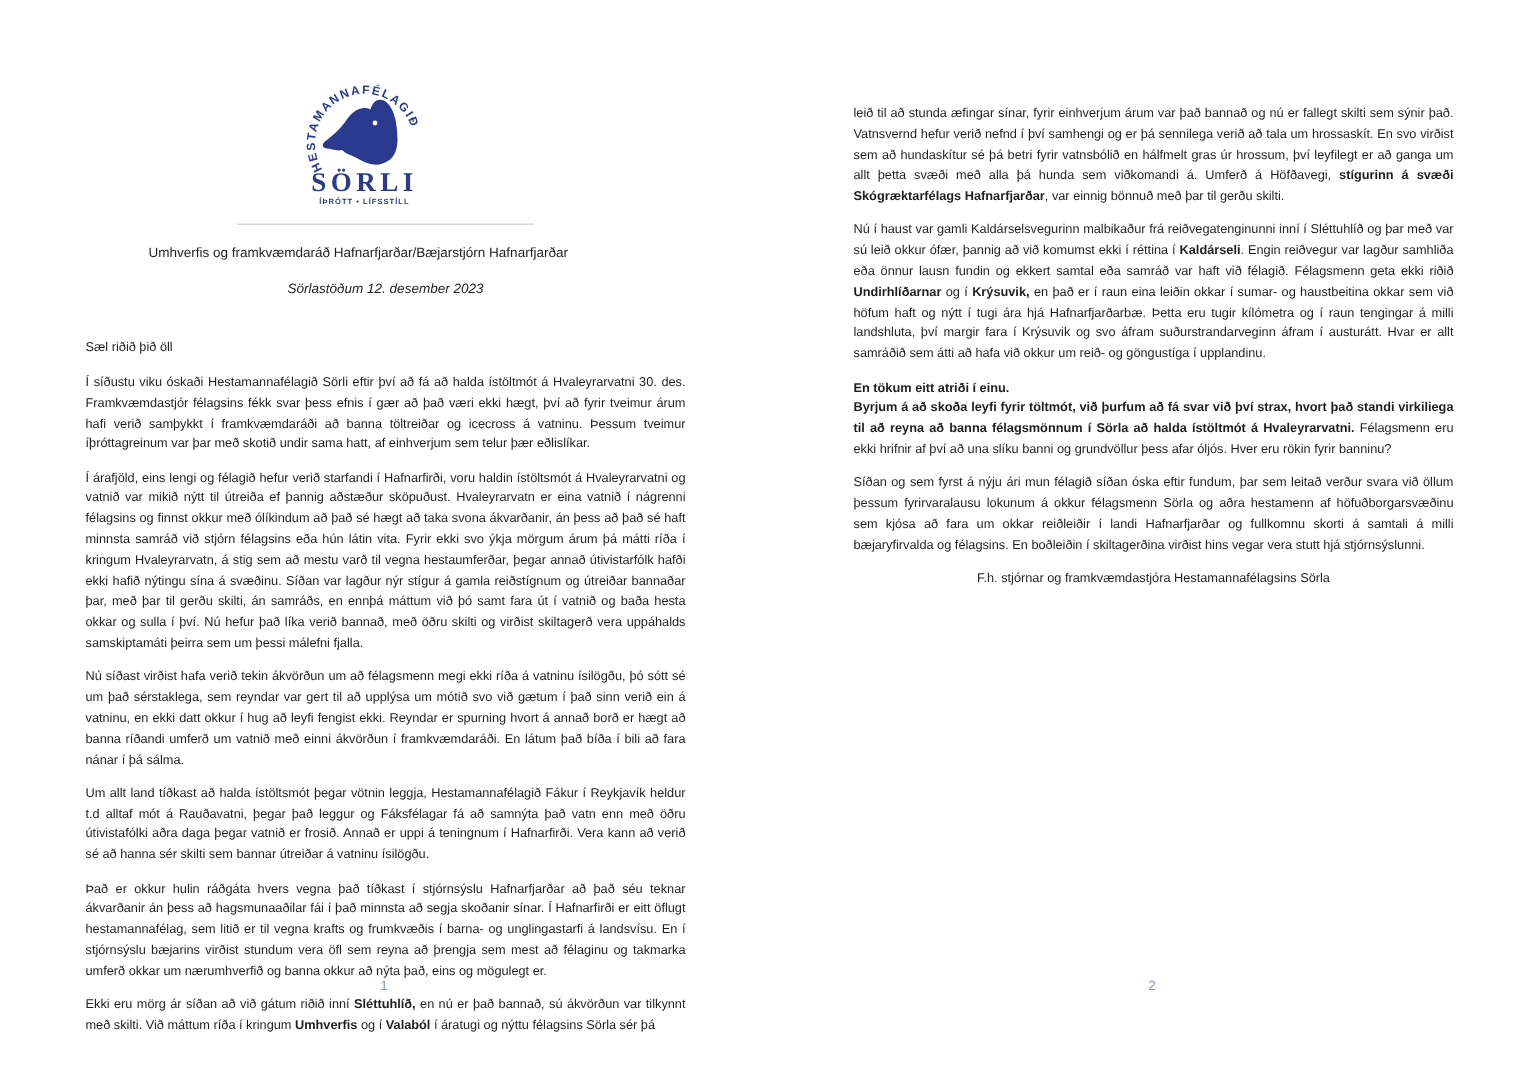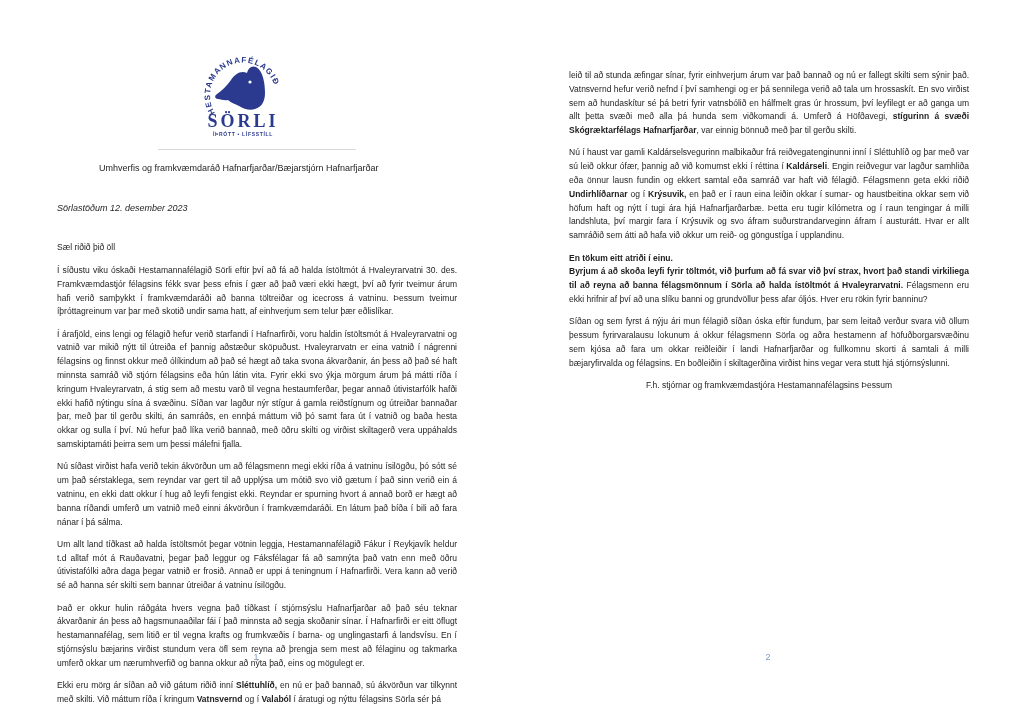--- a/index.html
+++ b/index.html
@@ -6,21 +6,21 @@
   #stage{position:relative;width:1024px;height:724px;background:#ffffff;overflow:hidden;
          font-family:"Liberation Sans",sans-serif;color:#1e1e1e;}
   .page{position:absolute;top:0;width:512px;height:704px;overflow:hidden;}
   #page1{left:0;}
   #page2{left:512px;}
   .content{position:absolute;left:57px;width:400px;top:0;}
   
   .logo-wrap{margin-top:55px;text-align:center;position:relative;left:-14px;height:84px;}
   .divider{height:1px;background:#d9d9d9;width:198px;margin:10px auto 0 auto;}
   .recipient{margin-top:13px;font-size:9px;padding-left:42px;}
-  .dateline{margin-top:30px;font-size:9px;font-style:italic;text-align:left;}
+  .dateline{margin-top:14px;font-size:9px;font-style:italic;text-align:center;}
   .greeting{margin-top:29px;font-size:8.5px;}
   
   .body{margin-top:12px;}
   p.para{margin:0 0 8.5px 0;font-size:8.5px;line-height:13.8px;text-align:justify;
          text-justify:inter-word;}
   p.para.center{text-align:center;}
   p.para span.b{font-weight:bold;}
   p.para[data-role="closing"]{margin-top:16px;margin-bottom:6px;}
   p.para[data-role="signoff"]{margin-bottom:0;}
   
@@ -62,36 +62,36 @@
       <div class="dateline">Sörlastöðum 12. desember 2023</div>
 
       <div class="greeting">Sæl riðið þið öll</div>
 
       <div class="body" id="page1-body">
           <p class="para"><span>Í síðustu viku óskaði Hestamannafélagið Sörli eftir því að fá að halda ístöltmót á Hvaleyrarvatni 30. des. Framkvæmdastjór félagsins fékk svar þess efnis í gær að það væri ekki hægt, því að fyrir tveimur árum hafi verið samþykkt í framkvæmdaráði að banna töltreiðar og icecross á vatninu. Þessum tveimur íþróttagreinum var þar með skotið undir sama hatt, af einhverjum sem telur þær eðlislíkar.</span></p>
           <p class="para"><span>Í árafjöld, eins lengi og félagið hefur verið starfandi í Hafnarfirði, voru haldin ístöltsmót á Hvaleyrarvatni og vatnið var mikið nýtt til útreiða ef þannig aðstæður sköpuðust. Hvaleyrarvatn er eina vatnið í nágrenni félagsins og finnst okkur með ólíkindum að það sé hægt að taka svona ákvarðanir, án þess að það sé haft minnsta samráð við stjórn félagsins eða hún látin vita. Fyrir ekki svo ýkja mörgum árum þá mátti ríða í kringum Hvaleyrarvatn, á stig sem að mestu varð til vegna hestaumferðar, þegar annað útivistarfólk hafði ekki hafið nýtingu sína á svæðinu.  Síðan var lagður nýr stígur á gamla reiðstígnum og útreiðar bannaðar þar, með þar til gerðu skilti, án samráðs, en ennþá máttum við þó samt fara út í vatnið og baða hesta okkar og sulla í því. Nú hefur það líka verið bannað, með öðru skilti og virðist skiltagerð vera uppáhalds samskiptamáti þeirra sem um þessi málefni fjalla.</span></p>
           <p class="para"><span>Nú síðast virðist hafa verið tekin ákvörðun um að félagsmenn megi ekki ríða á vatninu ísilögðu, þó sótt sé um það sérstaklega, sem reyndar var gert til að upplýsa um mótið svo við gætum í það sinn verið ein á vatninu, en ekki datt okkur í hug að leyfi fengist ekki. Reyndar er spurning hvort á annað borð er hægt að banna ríðandi umferð um vatnið með einni ákvörðun í framkvæmdaráði. En látum það bíða í bili að fara nánar í þá sálma.</span></p>
           <p class="para"><span>Um allt land tíðkast að halda ístöltsmót þegar vötnin leggja, Hestamannafélagið Fákur í Reykjavík heldur t.d alltaf mót á Rauðavatni, þegar það leggur og Fáksfélagar fá að samnýta það vatn enn með öðru útivistafólki aðra daga þegar vatnið er frosið. Annað er uppi á teningnum í Hafnarfirði. Vera kann að verið sé að hanna sér skilti sem bannar útreiðar á vatninu ísilögðu.</span></p>
           <p class="para"><span>Það er okkur hulin ráðgáta hvers vegna það tíðkast í stjórnsýslu Hafnarfjarðar að það séu teknar ákvarðanir án þess að hagsmunaaðilar fái í það minnsta að segja skoðanir sínar. Í Hafnarfirði er eitt öflugt hestamannafélag, sem litið er til vegna krafts og frumkvæðis í barna- og unglingastarfi á landsvísu. En í stjórnsýslu bæjarins virðist stundum vera öfl sem reyna að þrengja sem mest að félaginu og takmarka umferð okkar um nærumhverfið og banna okkur að nýta það, eins og mögulegt er.</span></p>
-          <p class="para"><span>Ekki eru mörg ár síðan að við gátum riðið inní </span><span class="b">Sléttuhlíð,</span><span> en nú er það bannað, sú ákvörðun var tilkynnt með skilti. Við máttum ríða í kringum </span><span class="b">Vatnsvernd</span><span> og í </span><span class="b">Valaból</span><span> í áratugi og nýttu félagsins Sörla sér þá</span></p>
+          <p class="para"><span>Ekki eru mörg ár síðan að við gátum riðið inní </span><span class="b">Sléttuhlíð,</span><span> en nú er það bannað, sú ákvörðun var tilkynnt með skilti. Við máttum ríða í kringum </span><span class="b">Umhverfis</span><span> og í </span><span class="b">Valaból</span><span> í áratugi og nýttu félagsins Sörla sér þá</span></p>
         </div>
     </div>
 
     <div class="page-number">1</div>
   </section>
 
   <section class="page" id="page2">
     <div class="content page2-content" style="padding-top:57px;">
 
       <div class="body" id="page2-body">
           <p class="para"><span>leið til að stunda æfingar sínar, fyrir einhverjum árum var það bannað og nú er fallegt skilti sem sýnir það. Vatnsvernd hefur verið nefnd í því samhengi og er þá sennilega verið að tala um hrossaskít. En svo virðist sem að hundaskítur sé þá betri fyrir vatnsbólið en hálfmelt gras úr hrossum, því leyfilegt er að ganga um allt þetta svæði með alla þá hunda sem viðkomandi á. Umferð á Höfðavegi, </span><span class="b">stígurinn á svæði Skógræktarfélags Hafnarfjarðar</span><span>, var einnig bönnuð með þar til gerðu skilti.</span></p>
           <p class="para"><span>Nú í haust var gamli Kaldárselsvegurinn malbikaður frá reiðvegatenginunni inní í Sléttuhlíð og þar með var sú leið okkur ófær, þannig að við komumst ekki í réttina í </span><span class="b">Kaldárseli</span><span>. Engin reiðvegur var lagður samhliða eða önnur lausn fundin og ekkert samtal eða samráð var haft við félagið. Félagsmenn geta ekki riðið </span><span class="b">Undirhlíðarnar</span><span> og í </span><span class="b">Krýsuvik,</span><span> en það er í raun eina leiðin okkar í sumar- og haustbeitina okkar sem við höfum haft og nýtt í tugi ára hjá Hafnarfjarðarbæ. Þetta eru tugir kílómetra og í raun tengingar á milli landshluta, því margir fara í Krýsuvik og svo áfram suðurstrandarveginn áfram í austurátt. Hvar er allt samráðið sem átti að hafa við okkur um reið- og göngustíga í upplandinu.</span></p>
           <p class="para"><span class="b">En tökum eitt atriði í einu.</span><br><span class="b">Byrjum á að skoða leyfi fyrir töltmót, við þurfum að fá svar við því  strax, hvort það standi virkiliega til að reyna að banna félagsmönnum í Sörla að halda ístöltmót á Hvaleyrarvatni.</span><span> Félagsmenn eru ekki hrifnir af því að una slíku banni og grundvöllur þess afar óljós. Hver eru rökin fyrir banninu?</span></p>
           <p class="para"><span>Síðan og sem fyrst á nýju ári mun félagið síðan óska eftir fundum, þar sem leitað verður svara við öllum þessum fyrirvaralausu lokunum á okkur félagsmenn Sörla og aðra hestamenn af höfuðborgarsvæðinu sem kjósa að fara um okkar reiðleiðir í landi Hafnarfjarðar og fullkomnu skorti á samtali á milli bæjaryfirvalda og félagsins. En boðleiðin í skiltagerðina virðist hins vegar vera stutt hjá stjórnsýslunni.</span></p>
-          <p class="para center" data-role="signoff"><span>F.h. stjórnar og framkvæmdastjóra Hestamannafélagsins Þessum</span></p>
+          <p class="para center" data-role="signoff"><span>F.h. stjórnar og framkvæmdastjóra Hestamannafélagsins Sörla</span></p>
         </div>
 
 
     </div>
 
     <div class="page-number">2</div>
   </section>
 
 </div>
 

